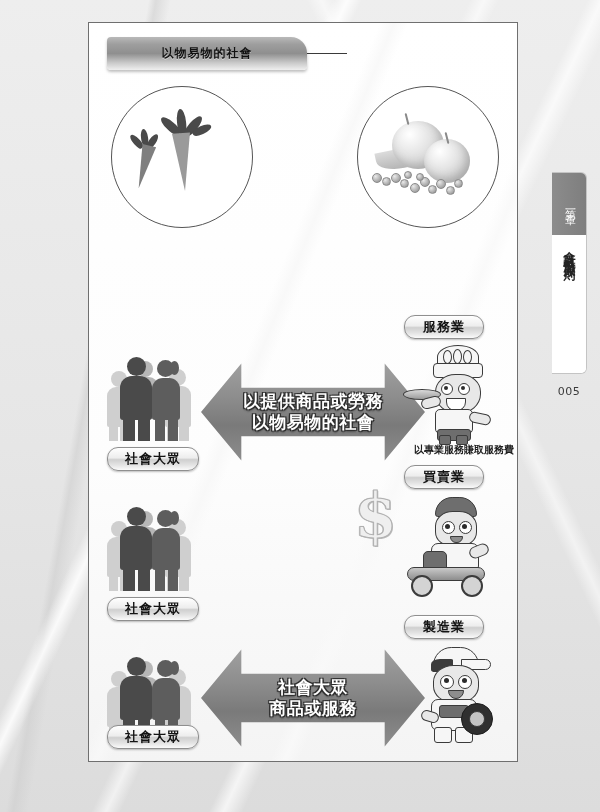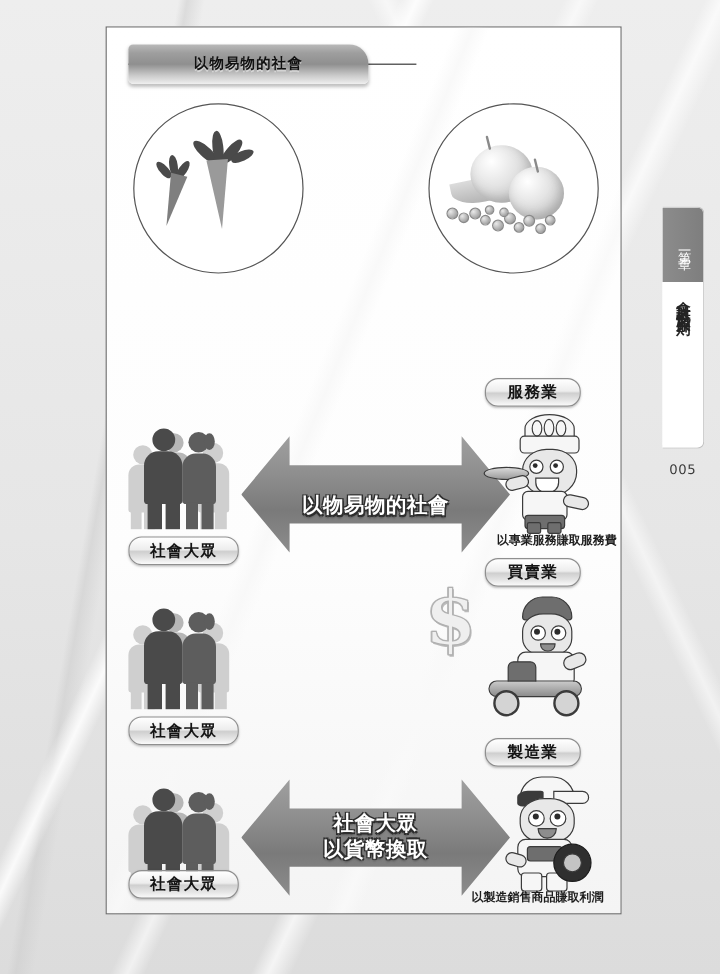--- a/index.html
+++ b/index.html
@@ -290,21 +290,21 @@
     <div class="p-leg" style="left:48px;bottom:0;width:10px;height:22px;background:#5d5d5d;"></div>
     <div class="p-leg" style="left:61px;bottom:0;width:10px;height:22px;background:#5d5d5d;"></div>
   </div>
 
   <div class="badge" style="left:18px;top:424px;width:90px;height:22px;">
     <span class="badge-text">社會大眾</span>
   </div>
 
   <div class="arrow-row" style="left:112px;top:334px;width:224px;height:110px;">
     <span class="arrow-label">
-      <br>
+      <span>以提供商品或勞務</span><br>
       <span>以物易物的社會</span>
     </span>
   </div>
 
   <div class="badge" style="left:315px;top:292px;width:78px;height:22px;">
     <span class="badge-text">服務業</span>
   </div>
 
   <div class="char" style="left:312px;top:322px;width:90px;height:96px;">
     <div class="c-white" style="position:absolute;left:36px;top:0px;width:40px;height:22px;border-radius:50% 50% 18% 18%;"></div>
@@ -409,21 +409,21 @@
     <div class="p-leg" style="left:61px;bottom:0;width:10px;height:22px;background:#5d5d5d;"></div>
   </div>
 
   <div class="badge" style="left:18px;top:702px;width:90px;height:22px;">
     <span class="badge-text">社會大眾</span>
   </div>
 
   <div class="arrow-row" style="left:112px;top:620px;width:224px;height:110px;">
     <span class="arrow-label">
       <span>社會大眾</span><br>
-      <span>以貨幣換取</span>
+      <span>商品或服務</span>
     </span>
   </div>
 
   <div class="badge" style="left:315px;top:592px;width:78px;height:22px;">
     <span class="badge-text">製造業</span>
   </div>
 
   <div class="char" style="left:312px;top:622px;width:92px;height:98px;">
     <div class="c-white" style="position:absolute;left:32px;top:2px;width:44px;height:20px;border-radius:20px 20px 4px 4px;"></div>
     <div class="c-white" style="position:absolute;left:60px;top:14px;width:28px;height:9px;border-radius:0 7px 7px 0;"></div>
@@ -436,21 +436,20 @@
     <div style="position:absolute;left:47px;top:45px;width:14px;height:7px;border-radius:0 0 8px 8px;background:#8d8d8d;border:1px solid #3b3b3b;"></div>
     <div class="c-white" style="position:absolute;left:30px;top:54px;width:44px;height:30px;border-radius:7px;"></div>
     <div class="c-dark" style="position:absolute;left:38px;top:60px;width:28px;height:11px;border-radius:3px;"></div>
     <div class="c-white" style="position:absolute;left:33px;top:82px;width:16px;height:14px;border-radius:3px;"></div>
     <div class="c-white" style="position:absolute;left:54px;top:82px;width:16px;height:14px;border-radius:3px;"></div>
     <div style="position:absolute;left:60px;top:58px;width:30px;height:30px;border-radius:50%;background:#2f2f2f;border:1.5px solid #1d1d1d;"></div>
     <div style="position:absolute;left:68px;top:66px;width:14px;height:14px;border-radius:50%;background:#c4c4c4;border:1.2px solid #3b3b3b;"></div>
     <div class="c-skin" style="position:absolute;left:20px;top:66px;width:16px;height:9px;border-radius:6px;transform:rotate(16deg);"></div>
   </div>
 
-  <div class="caption" style="left:288px;top:718px;width:142px;">以製造銷售商品賺取利潤</div>
 </div>
 
 <div id="side-tab">
   <div id="side-tab-top">
     <span>第一章</span>
   </div>
   <div id="side-tab-body">
     <span>會計概念與原則</span>
   </div>
 </div>

